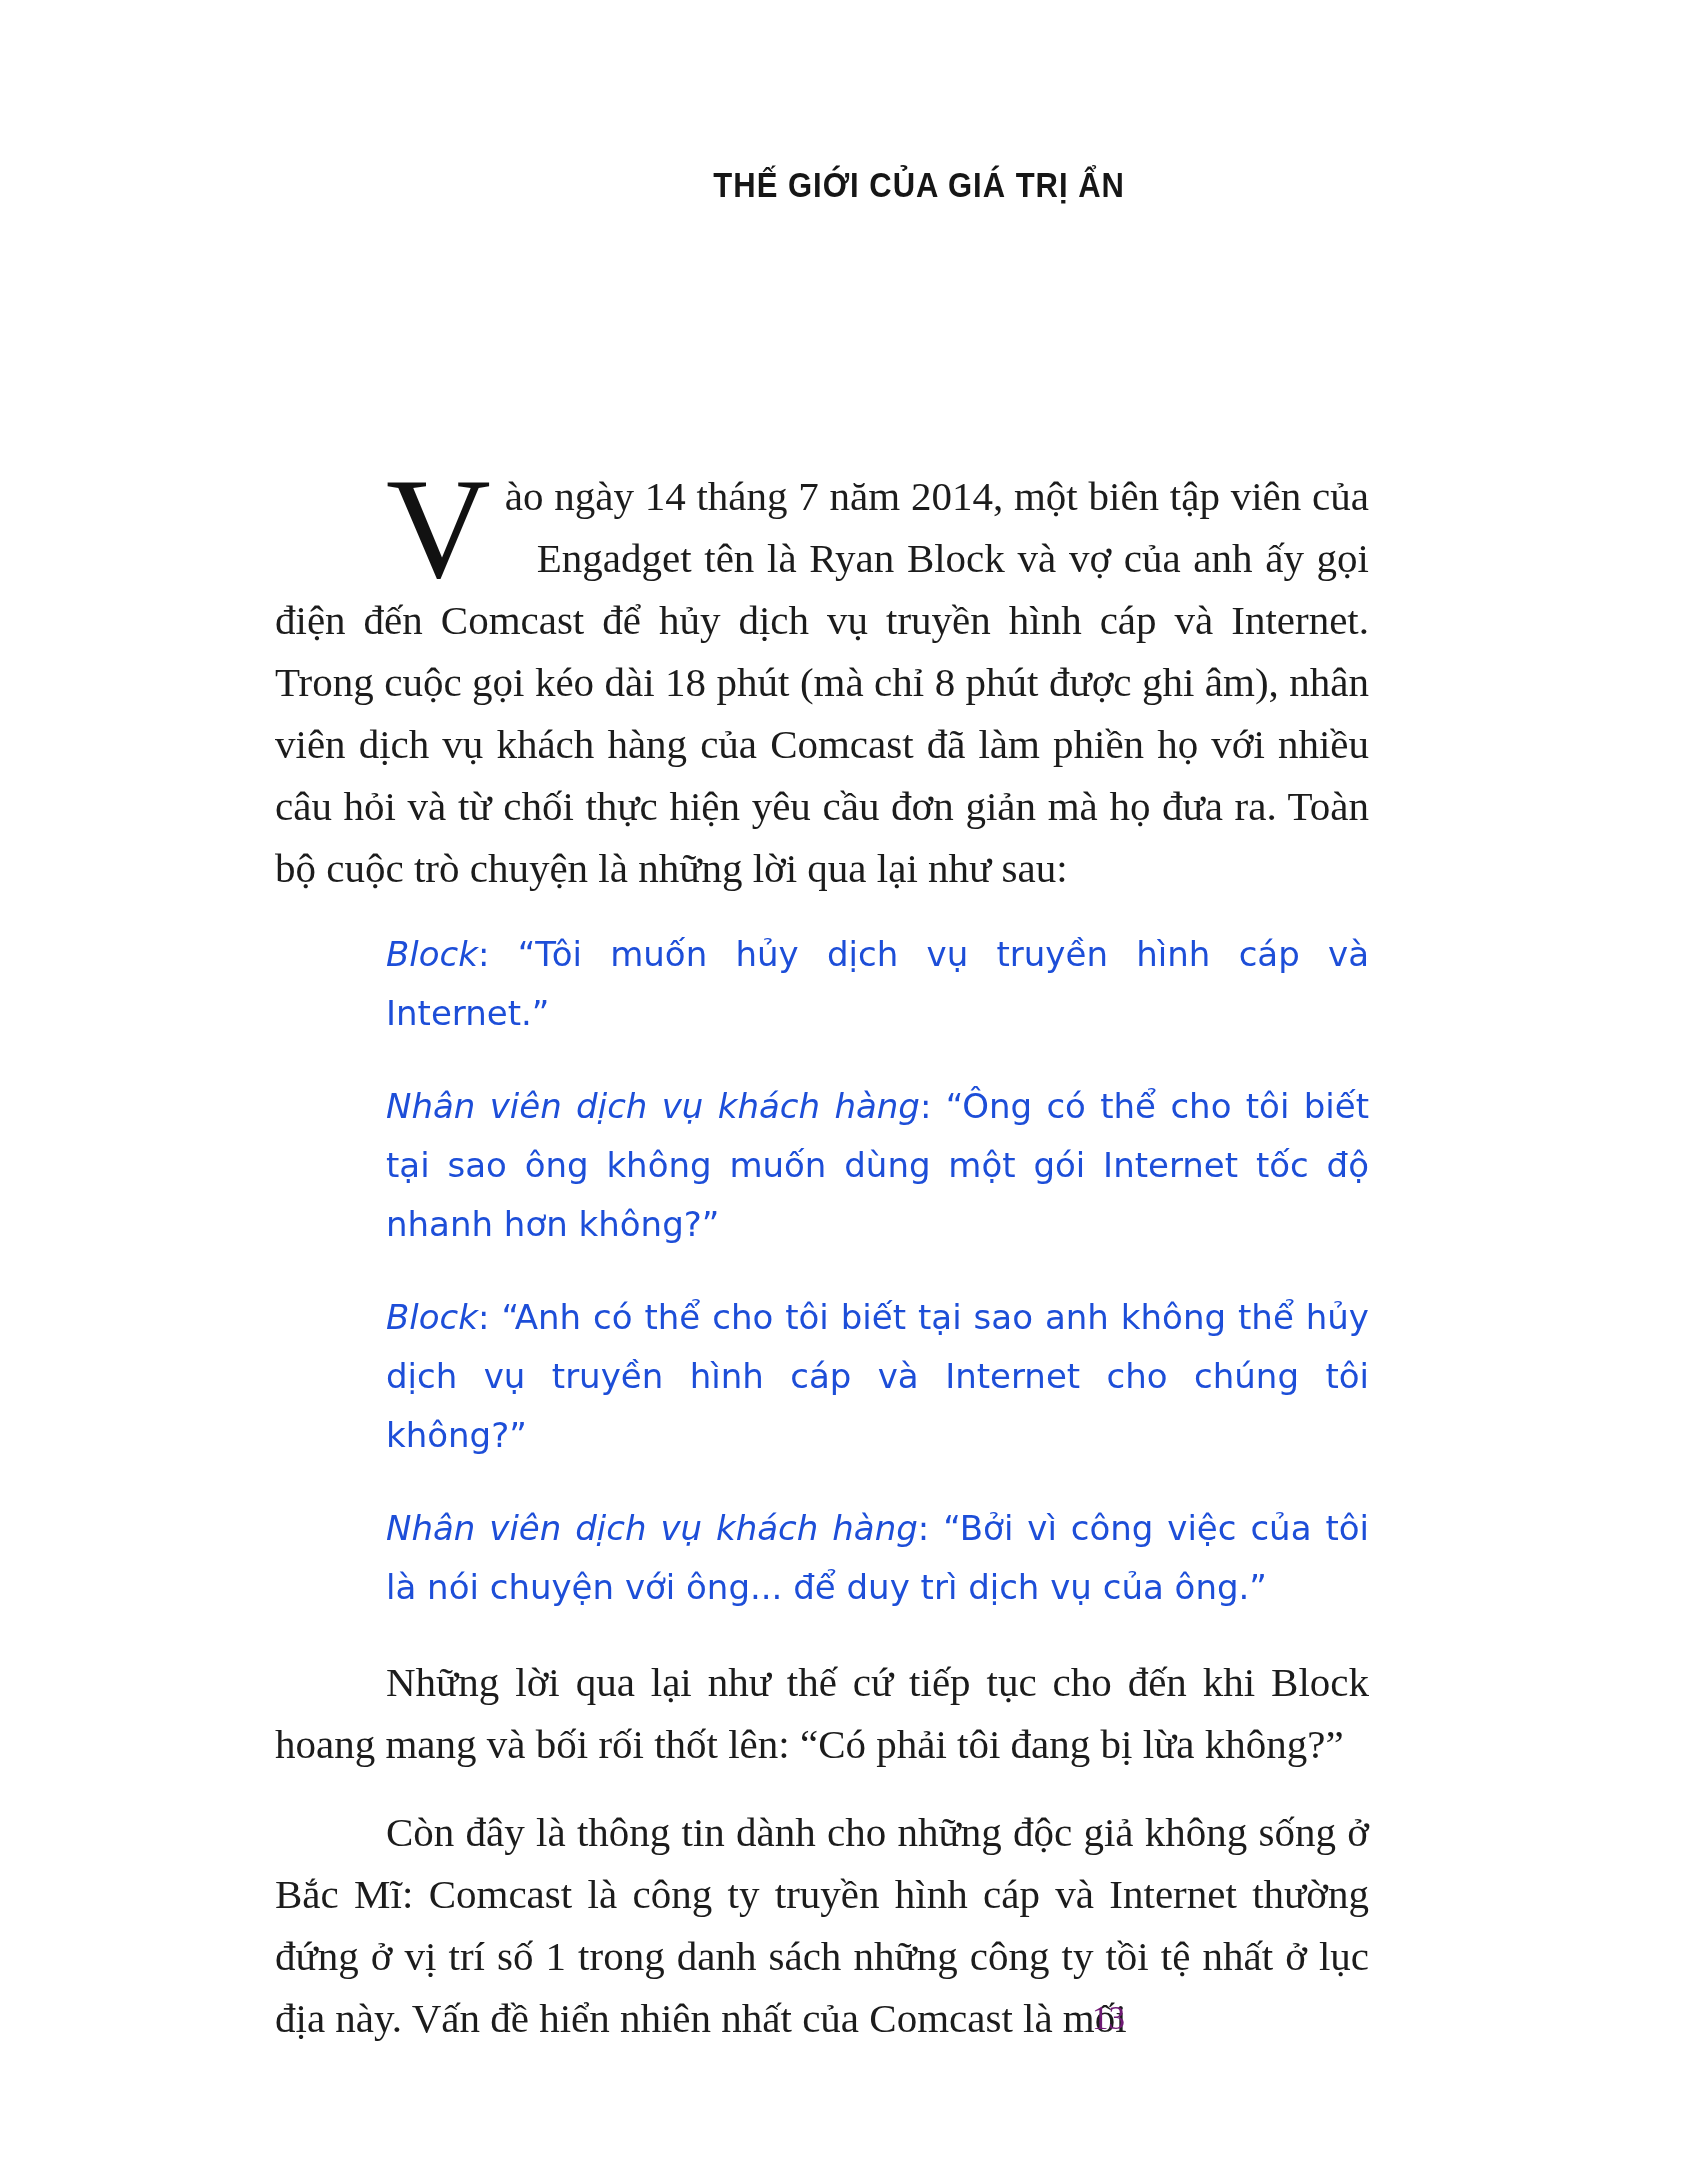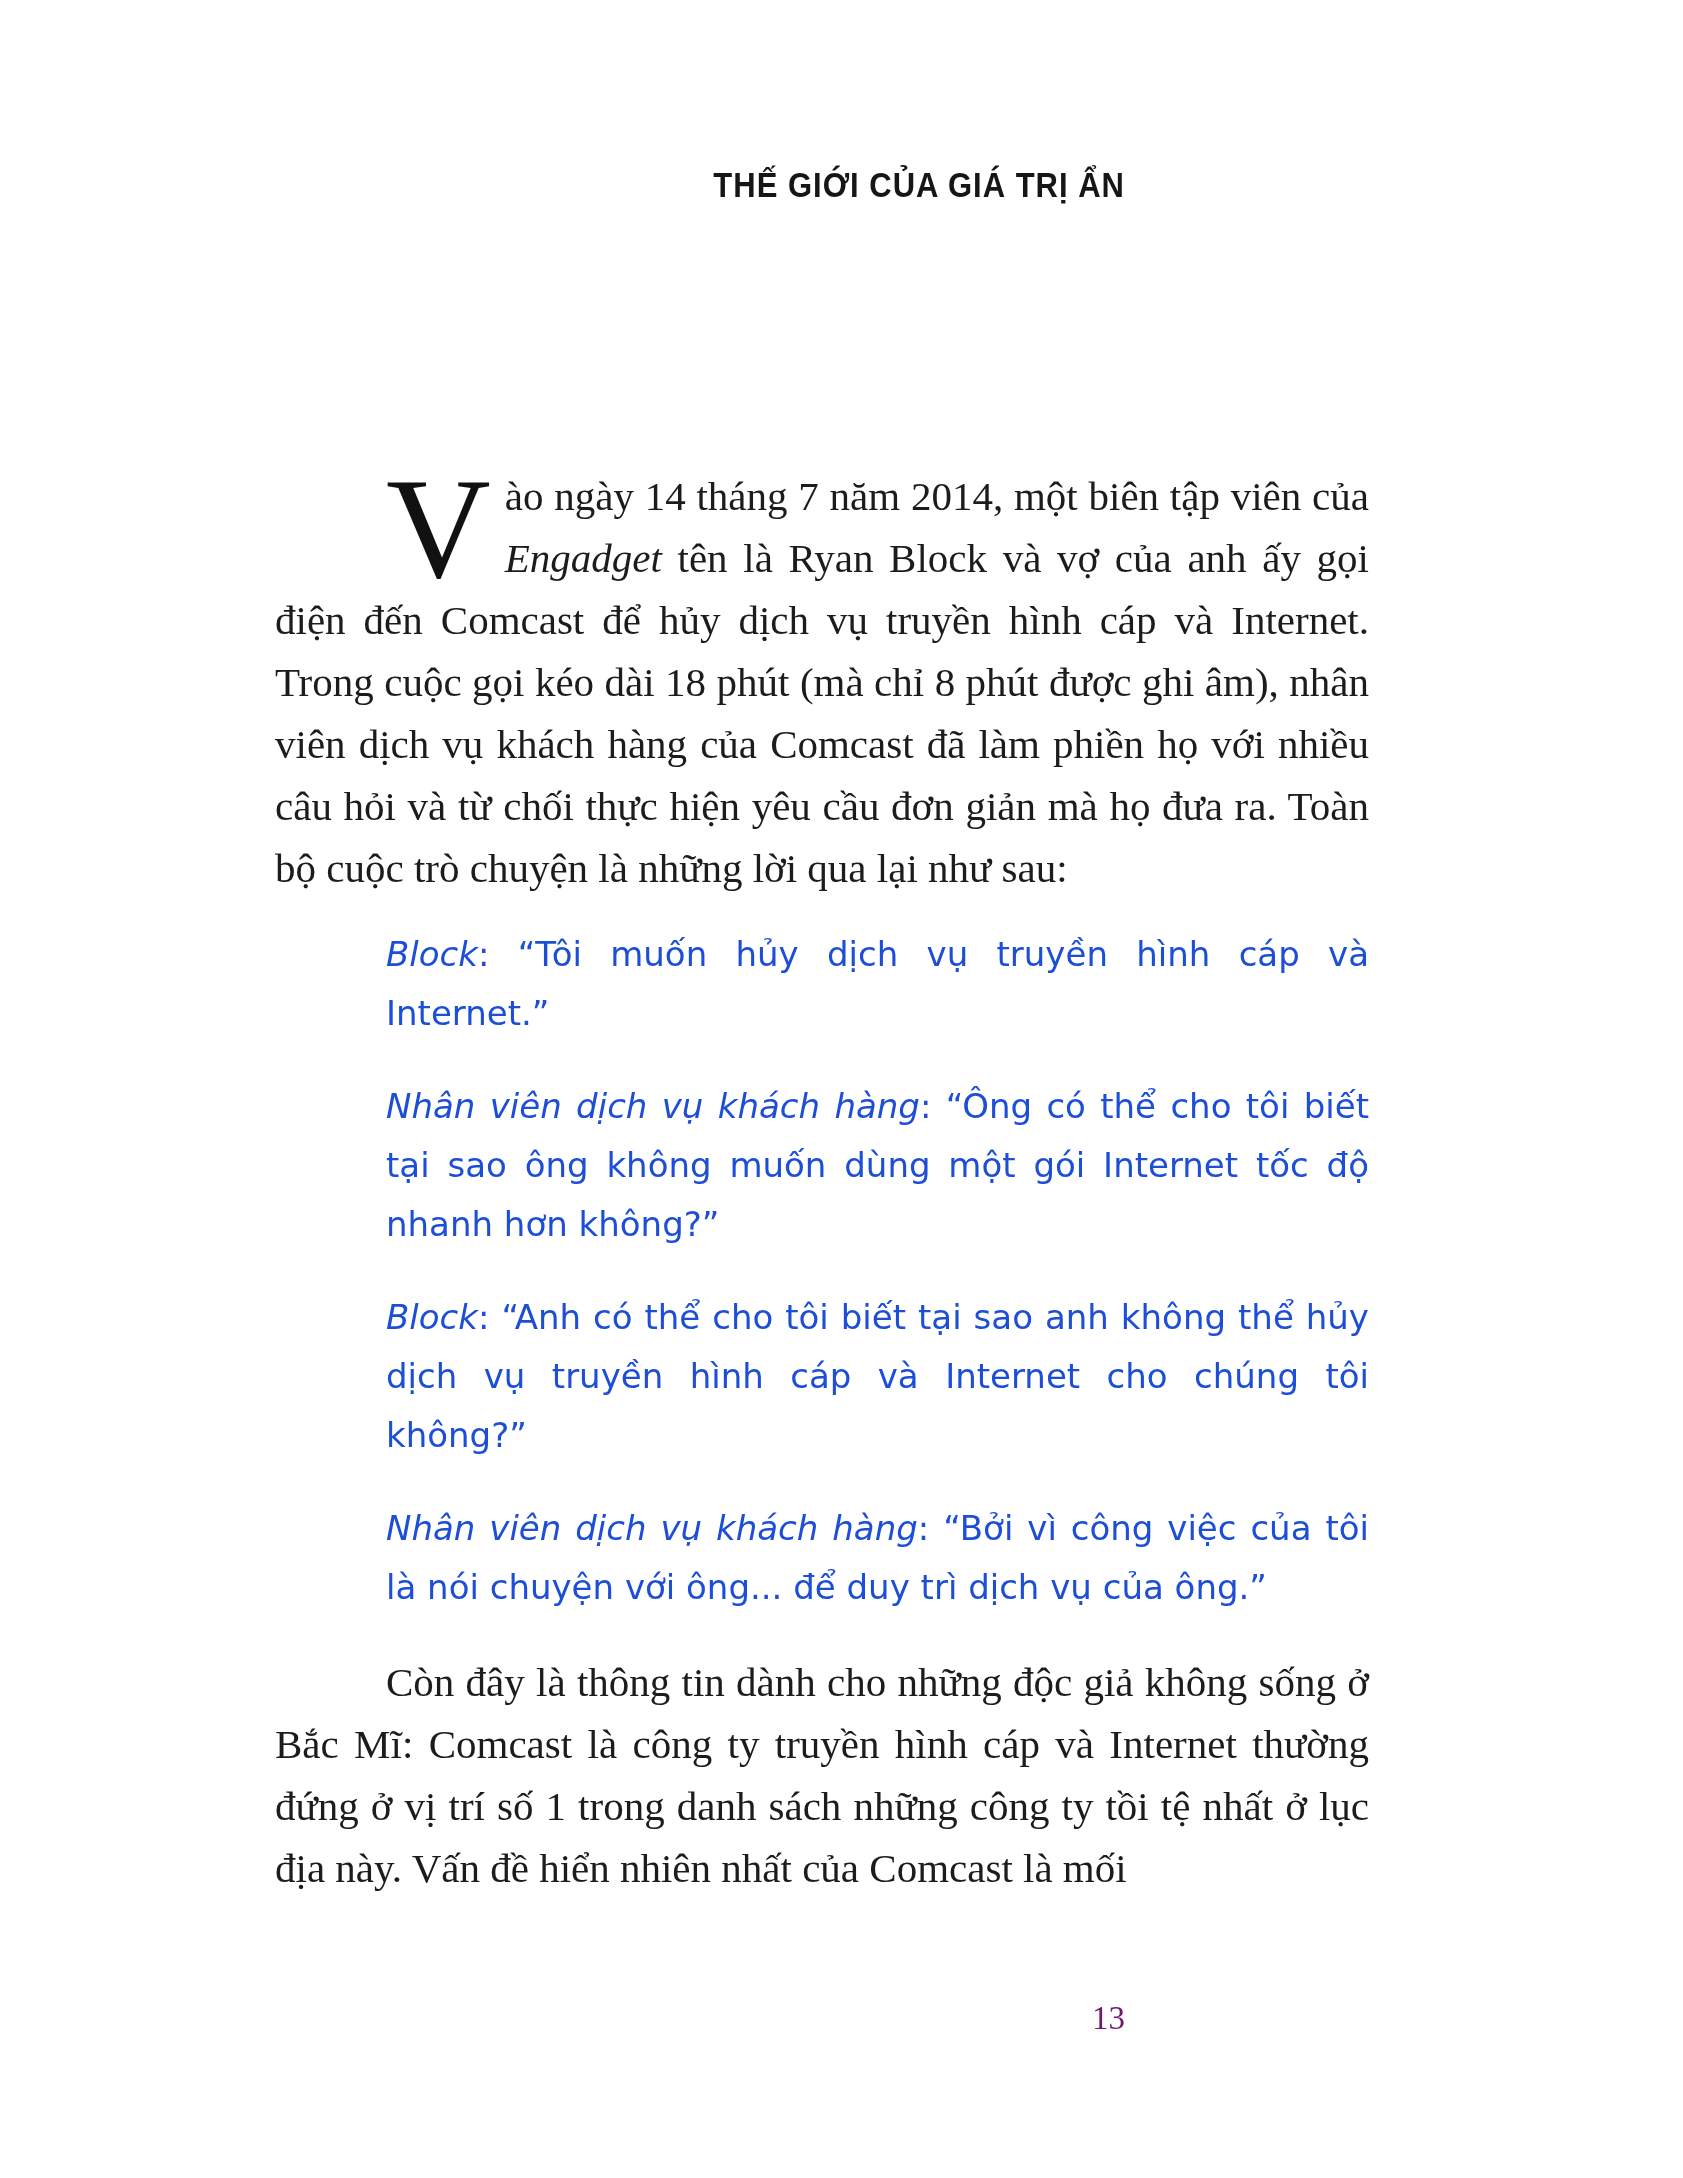--- a/index.html
+++ b/index.html
@@ -47,21 +47,21 @@
   }
   .dropcap {
     float: left;
     font-size: 145px;
     line-height: 111px;
     padding: 8px 14px 0 0;
     margin-left: 111px;
     color: #111;
   }
   .italic {
-    font-style: italic;
+    margin-left: 32px;
   }
   .dialogue {
     font-family: "DejaVu Sans", sans-serif;
     font-size: 34px;
     line-height: 59px;
     text-align: justify;
     margin: 0 0 34px 111px;
     color: #1d4ed8;
   }
   .dialogue .speaker {
@@ -97,20 +97,21 @@
       <p class="dialogue"><span class="speaker">Nhân viên dịch vụ khách hàng</span><span>: “Ông có thể cho tôi biết tại sao ông không muốn dùng một gói Internet tốc độ nhanh hơn không?”</span></p>
 
       <p class="dialogue"><span class="speaker">Block</span><span>: “Anh có thể cho tôi biết tại sao anh không thể hủy dịch vụ truyền hình cáp và Internet cho chúng tôi không?”</span></p>
 
       <p class="dialogue"><span class="speaker">Nhân viên dịch vụ khách hàng</span><span>: “Bởi vì công việc của tôi là nói chuyện với ông... để duy trì dịch vụ của ông.”</span></p>
 
     </div>
 
     <div class="body-paragraphs">
 
+      <p class="para indent">Những lời qua lại như thế cứ tiếp tục cho đến khi Block hoang mang và bối rối thốt lên: “Có phải tôi đang bị lừa không?”</p>
 
       <p class="para indent">Còn đây là thông tin dành cho những độc giả không sống ở Bắc Mĩ: Comcast là công ty truyền hình cáp và Internet thường đứng ở vị trí số 1 trong danh sách những công ty tồi tệ nhất ở lục địa này. Vấn đề hiển nhiên nhất của Comcast là mối</p>
 
     </div>
 
   </div>
 
   <div class="page-number">13</div>
 
 </div>

